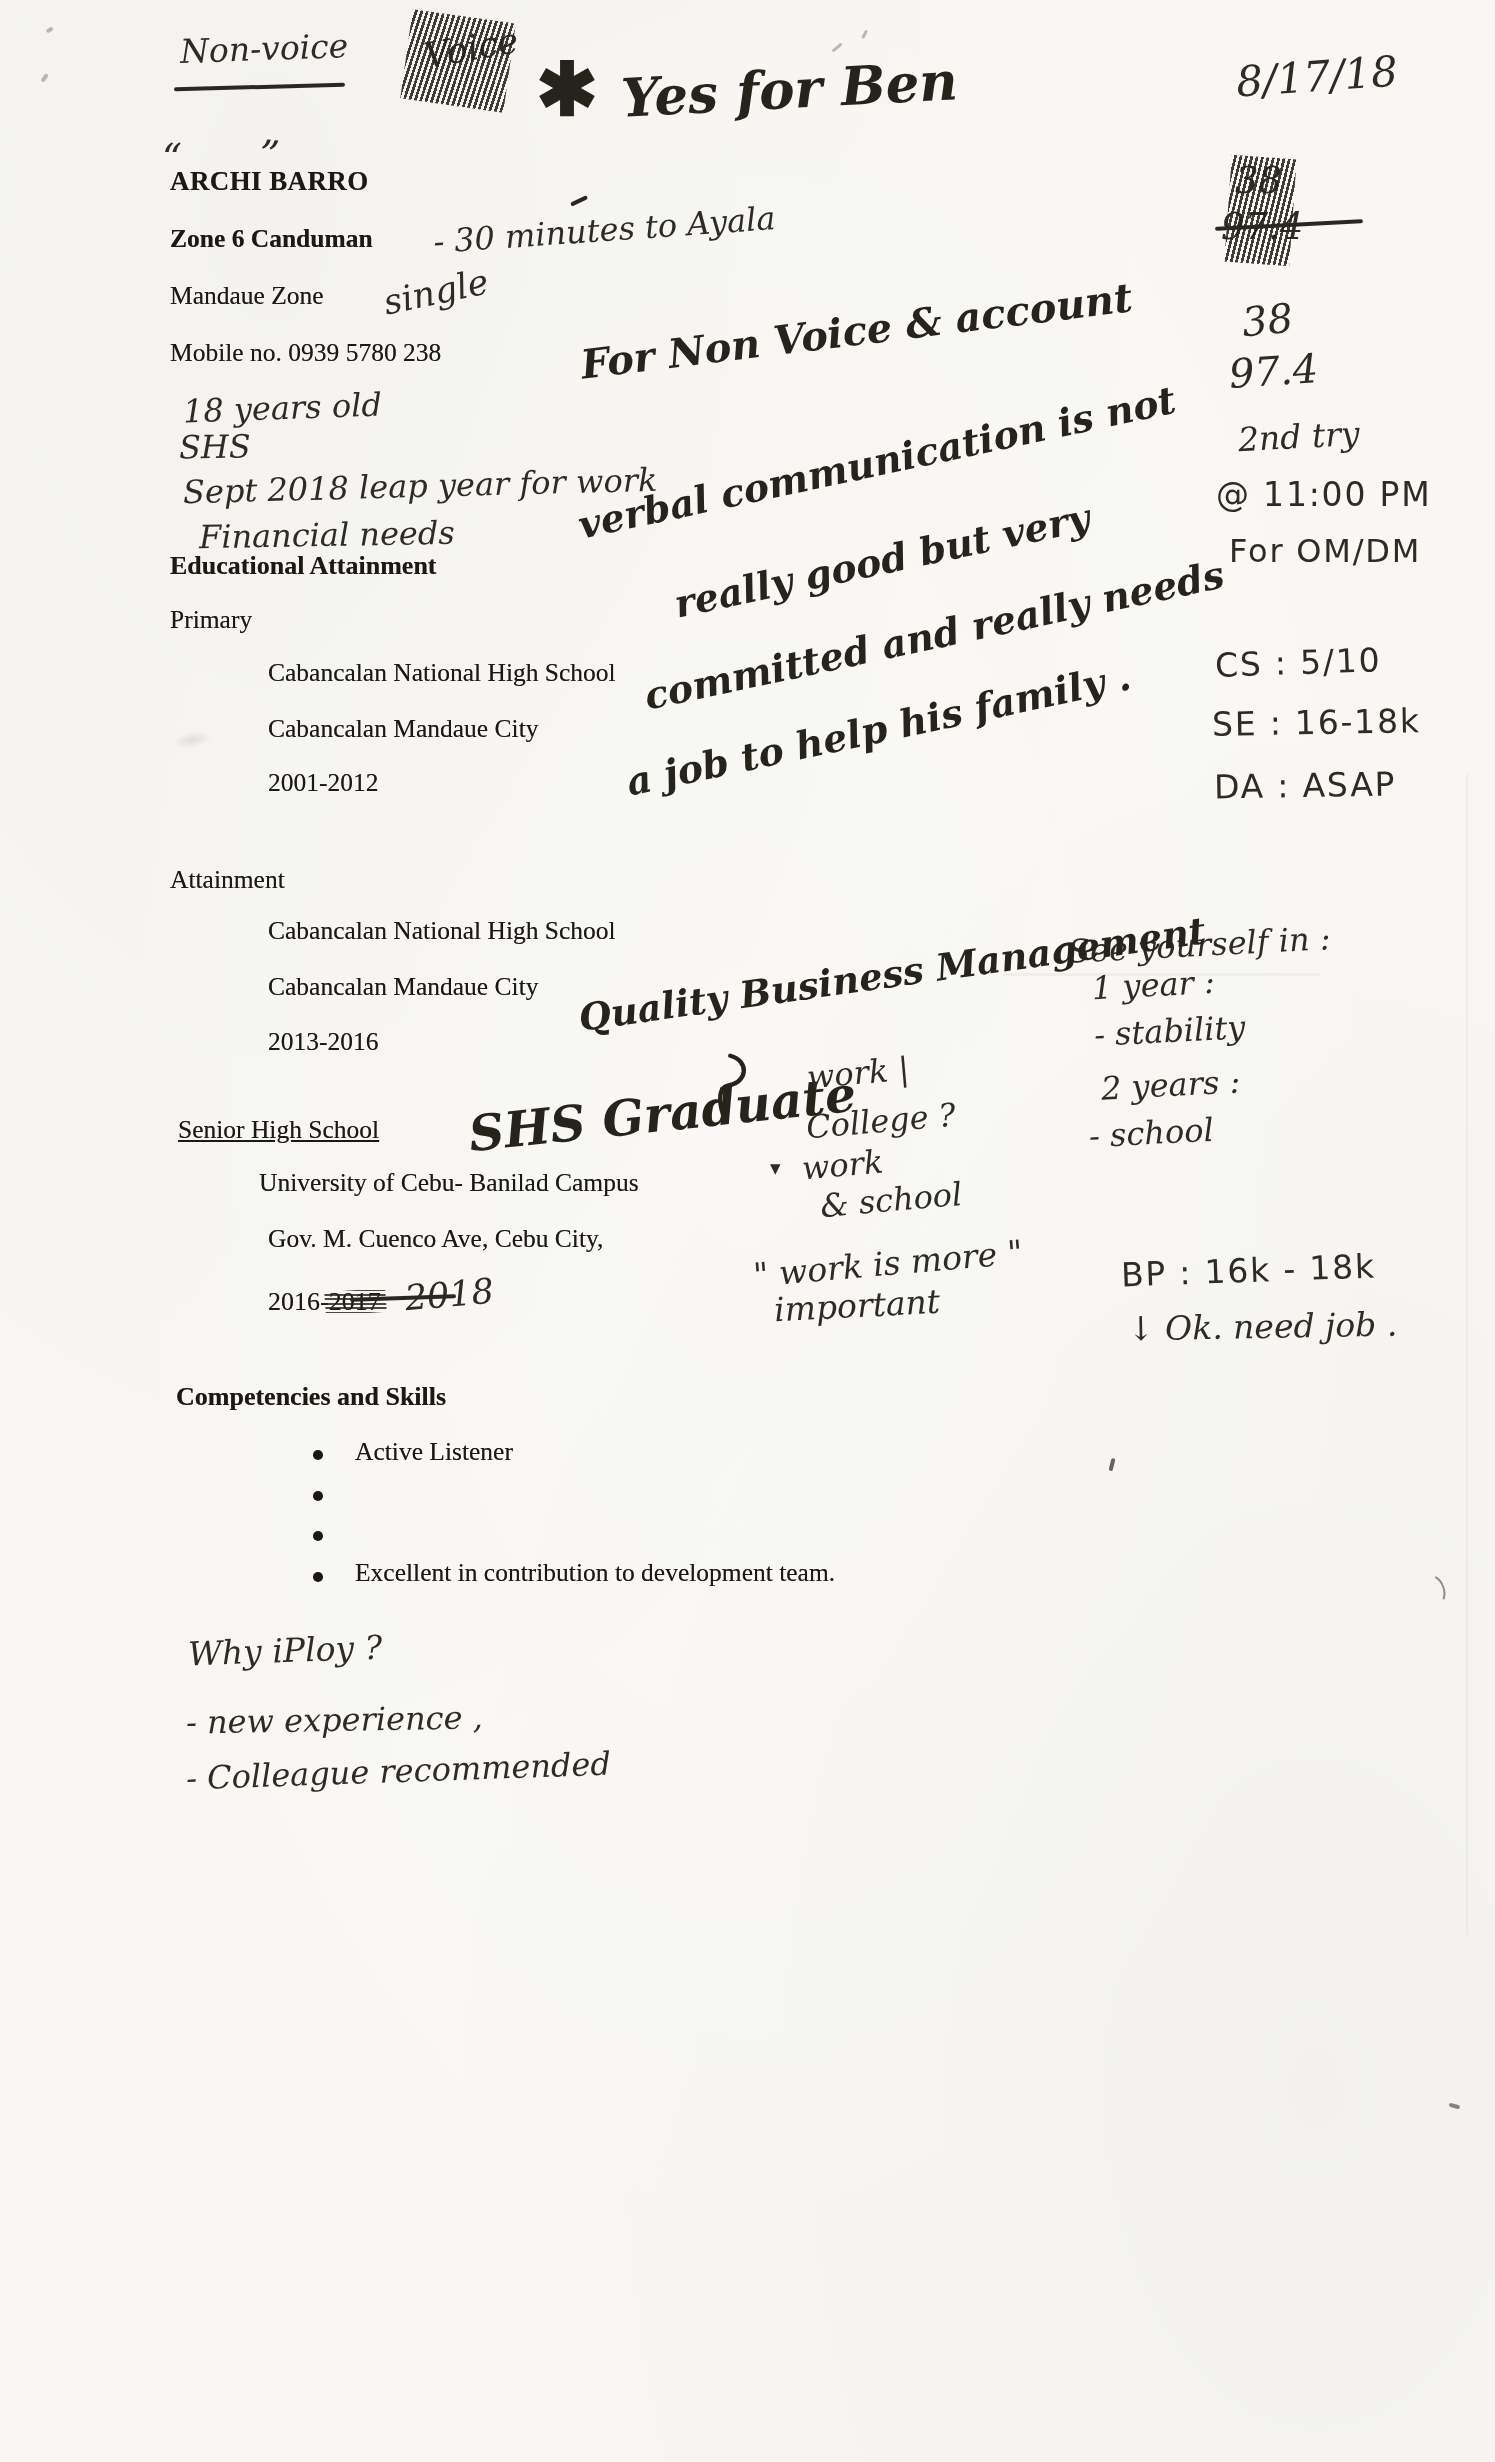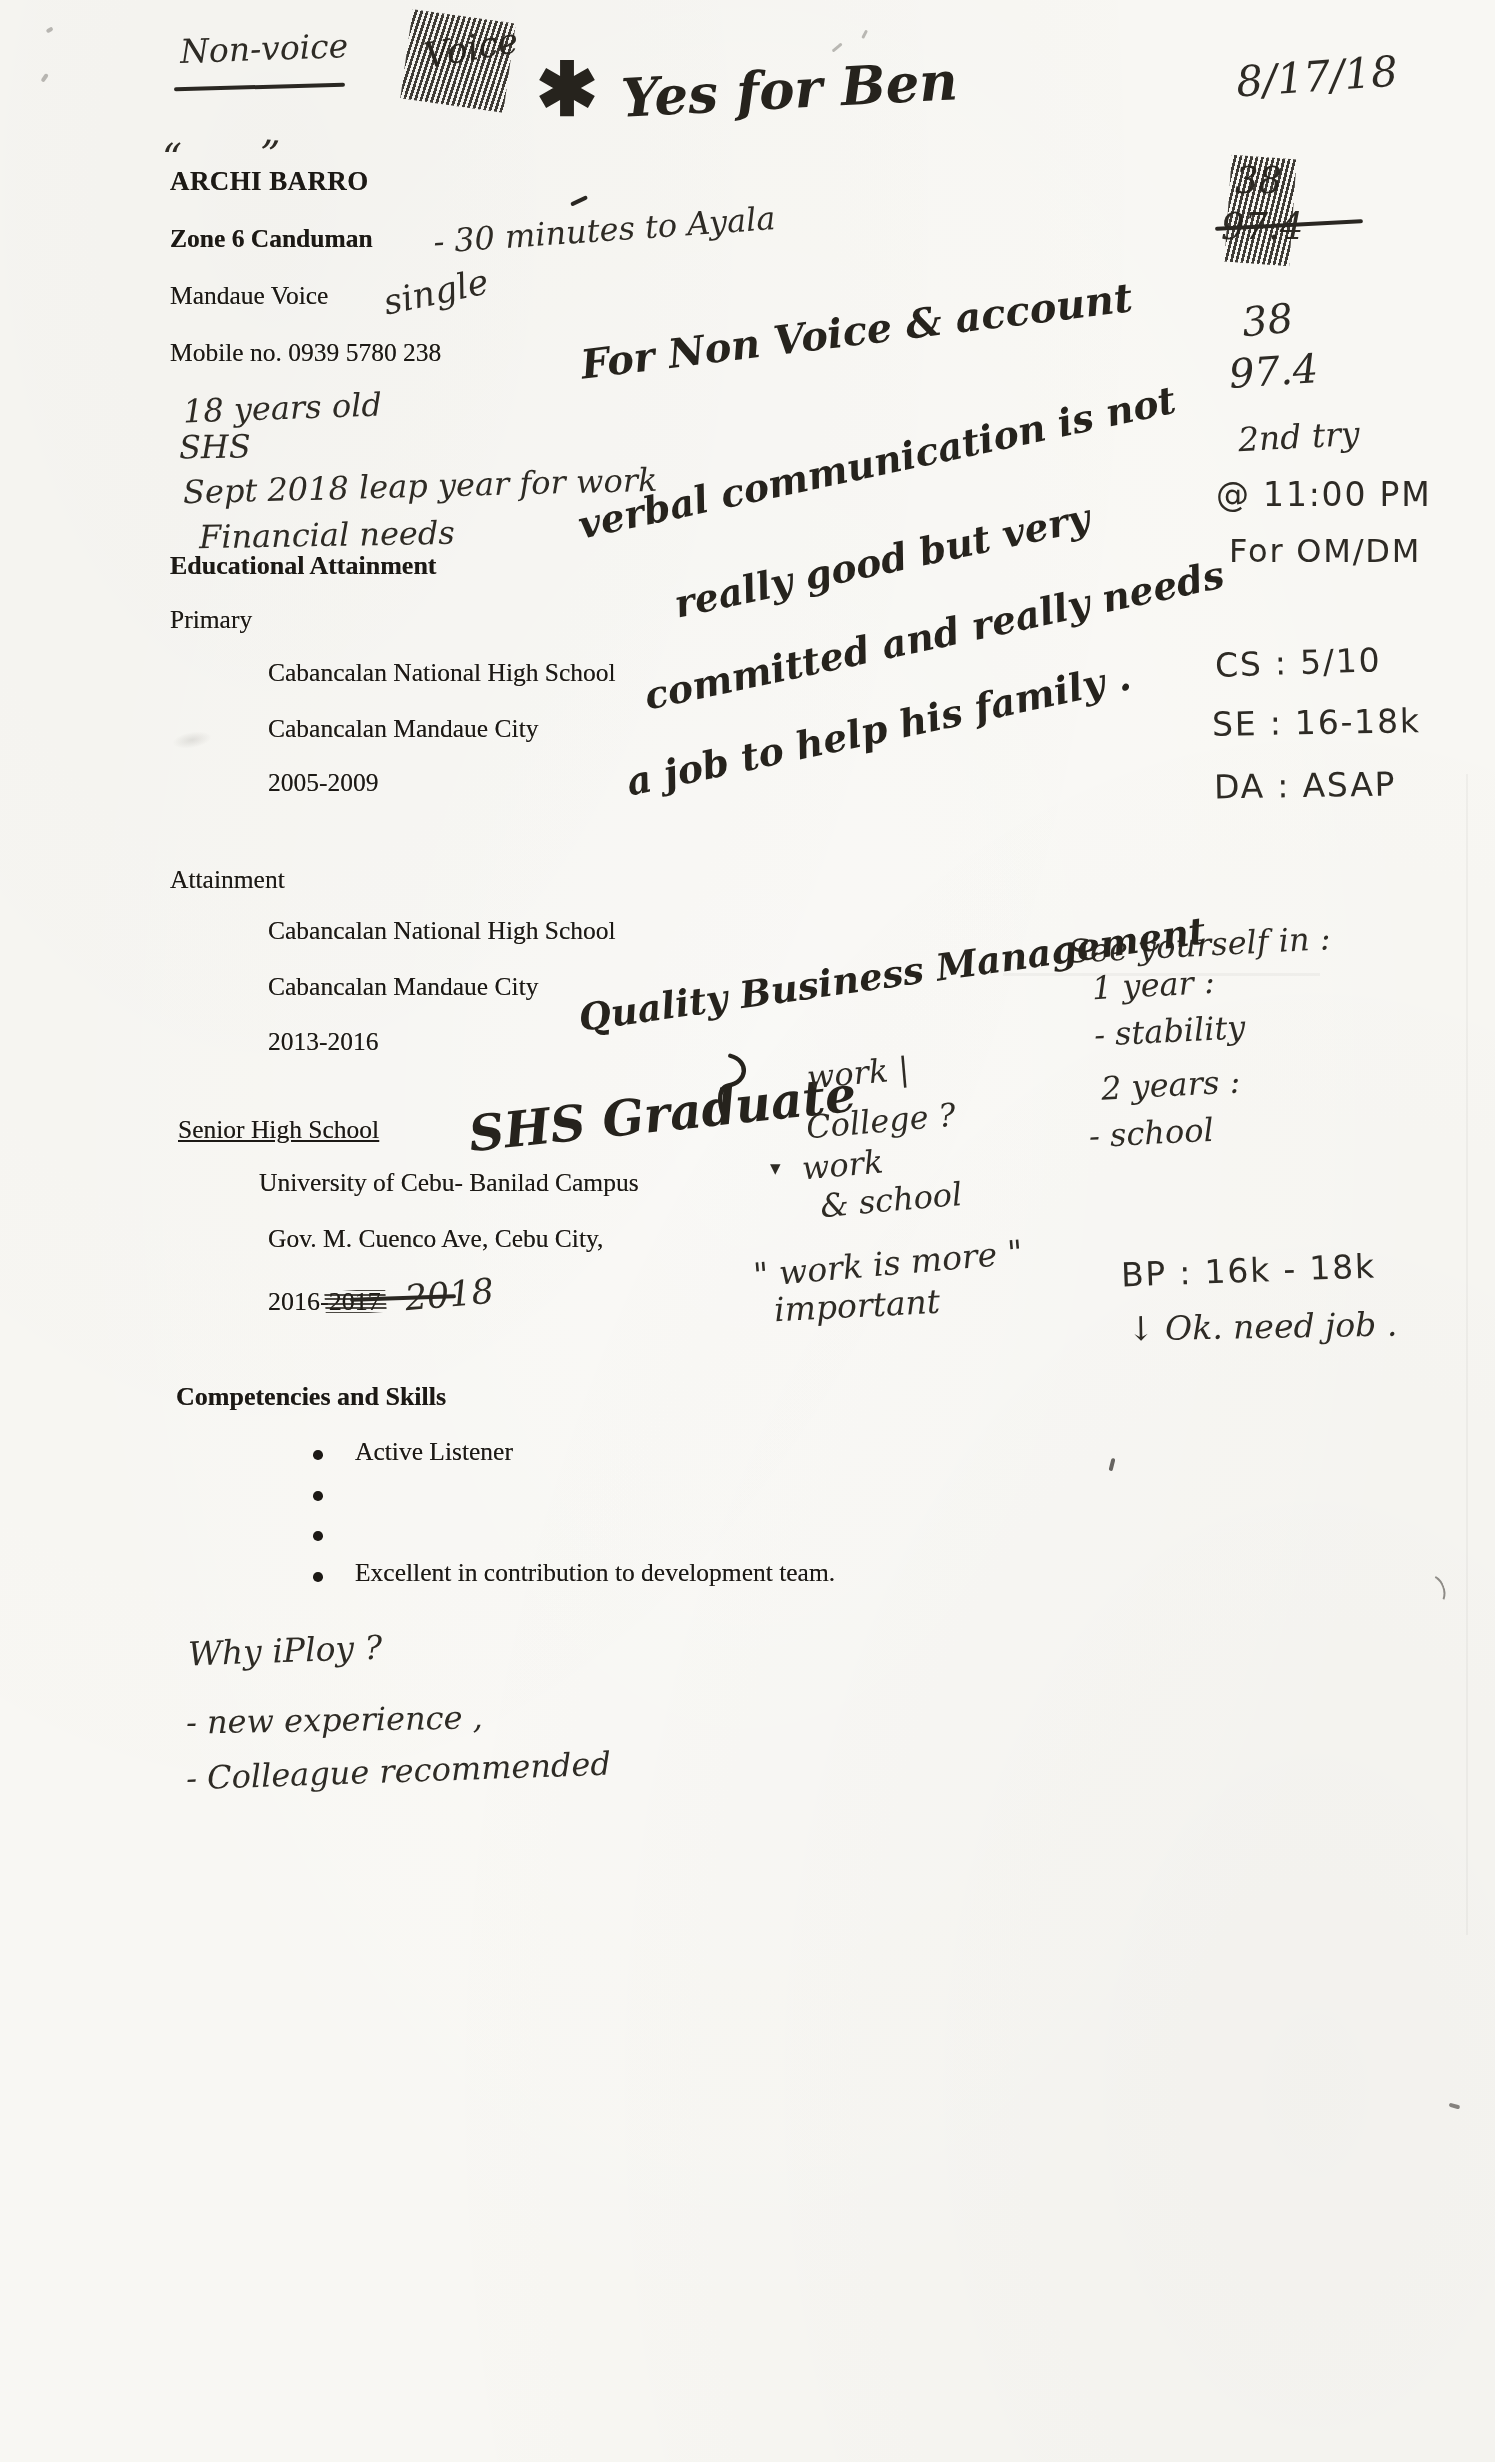--- a/index.html
+++ b/index.html
@@ -44,21 +44,21 @@
 
   <div class="el hw mk" style="left:536px;top:51px;font-size:74px;font-style:normal;">✱</div>
   <div class="el hw mk" style="left:621px;top:62px;font-size:53px;transform:rotate(-3deg);">Yes for Ben</div>
 
   <div class="el hw" style="left:1236px;top:55px;font-size:42px;transform:rotate(-4deg);">8/17/18</div>
 
   <div class="el hw" style="left:162px;top:139px;font-size:39px;">“</div>
   <div class="el hw" style="left:259px;top:135px;font-size:39px;transform:rotate(6deg);">”</div>
   <div class="el print b" style="left:170px;top:167px;font-size:27px;letter-spacing:0.4px;">ARCHI BARRO</div>
   <div class="el print" style="left:170px;top:226px;font-size:25.5px;font-weight:bold;">Zone 6 Canduman</div>
-  <div class="el print" style="left:170px;top:283px;font-size:25.5px;">Mandaue Voice</div>
+  <div class="el print" style="left:170px;top:283px;font-size:25.5px;">Mandaue Zone</div>
   <div class="el print" style="left:170px;top:340px;font-size:25.5px;">Mobile no. 0939 5780 238</div>
 
   <div class="el hw" style="left:433px;top:214px;font-size:32px;transform:rotate(-4deg);">- 30 minutes to Ayala</div>
   <div class="stroke" style="left:570px;top:199px;width:17.6px;height:3.5px;transform:rotate(-25deg);"></div>
   <div class="el hw" style="left:383px;top:274px;font-size:35px;transform:rotate(-12deg);">single</div>
   <div class="el hw mk" style="left:579px;top:310px;font-size:40px;transform:rotate(-7deg);">For Non Voice &amp; account</div>
 
   <div class="el hw" style="left:1235px;top:162px;font-size:37px;">38</div>
   <div class="el hw" style="left:1221px;top:208px;font-size:37px;">97.4</div>
   <div class="scratch" style="left:1228px;top:157px;width:65px;height:107px;transform:rotate(4deg);"></div>
@@ -69,21 +69,21 @@
 
   <div class="el hw" style="left:183px;top:392px;font-size:32px;transform:rotate(-2deg);">18 years old</div>
   <div class="el hw" style="left:179px;top:431px;font-size:32px;transform:rotate(-1deg);">SHS</div>
   <div class="el hw" style="left:183px;top:470px;font-size:32px;transform:rotate(-1.5deg);">Sept 2018 leap year for work</div>
   <div class="el hw" style="left:199px;top:519px;font-size:32px;transform:rotate(-1deg);">Financial needs</div>
 
   <div class="el print b" style="left:170px;top:552px;font-size:26px;">Educational Attainment</div>
   <div class="el print" style="left:170px;top:607px;font-size:25.5px;">Primary</div>
   <div class="el print" style="left:268px;top:660px;font-size:25.5px;">Cabancalan National High School</div>
   <div class="el print" style="left:268px;top:716px;font-size:25.5px;">Cabancalan Mandaue City</div>
-  <div class="el print" style="left:268px;top:770px;font-size:25.5px;">2005-2009</div>
+  <div class="el print" style="left:268px;top:770px;font-size:25.5px;">2001-2012</div>
   <div class="smudge" style="left:172px;top:732px;width:40px;height:16px;transform:rotate(-10deg);"></div>
 
   <div class="el hw mk" style="left:579px;top:506px;font-size:38px;transform:rotate(-12deg);transform-origin:left center;">verbal communication is not</div>
   <div class="el hw mk" style="left:675px;top:585px;font-size:38px;transform:rotate(-12deg);transform-origin:left center;">really good but very</div>
   <div class="el hw mk" style="left:645px;top:677px;font-size:38px;transform:rotate(-12deg);transform-origin:left center;">committed and really needs</div>
   <div class="el hw mk" style="left:627px;top:763px;font-size:38px;transform:rotate(-12deg);transform-origin:left center;">a job to help his family .</div>
 
   <div class="el hw" style="left:1238px;top:420px;font-size:33px;transform:rotate(-3deg);">2nd try</div>
   <div class="el hwp" style="left:1216px;top:478px;font-size:33px;">@ 11:00 PM</div>
   <div class="el hwp" style="left:1229px;top:535px;font-size:32px;">For OM/DM</div>

